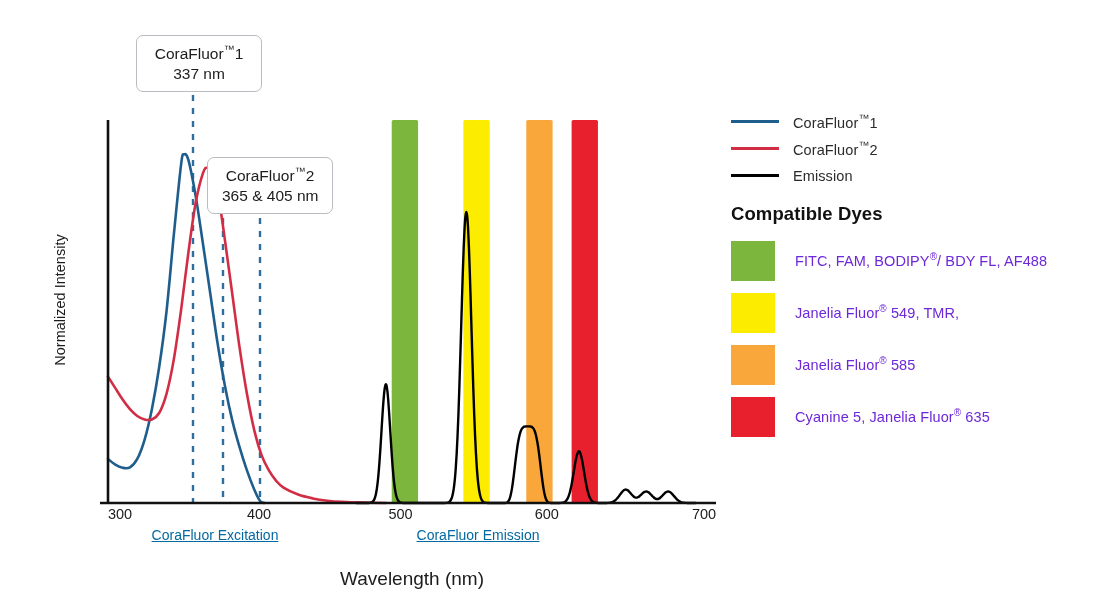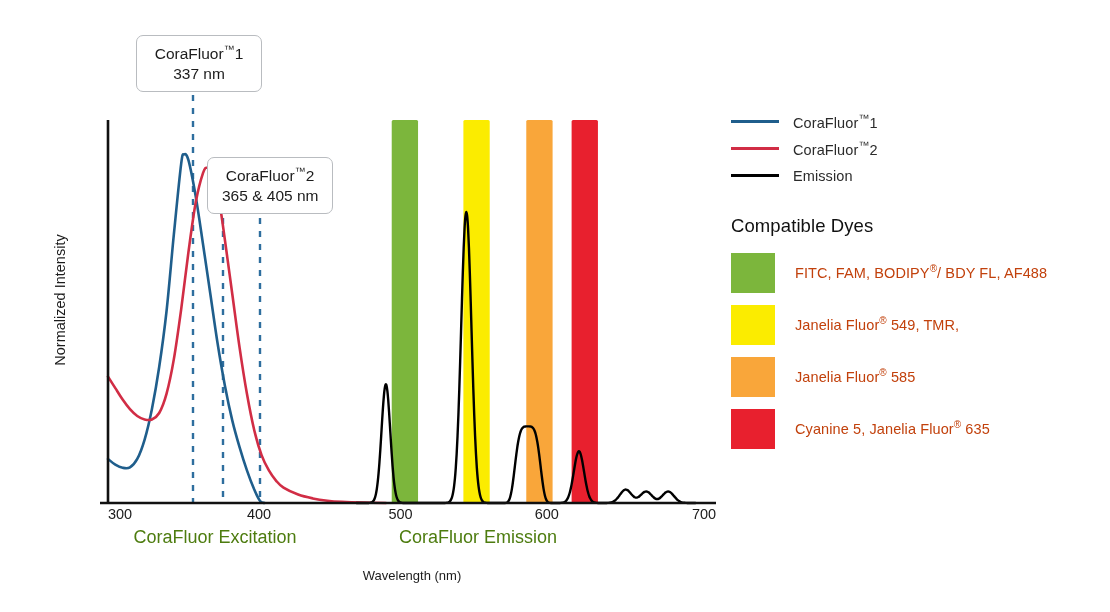--- a/index.html
+++ b/index.html
@@ -27,33 +27,33 @@
   }
   .legend-swatch-line{
     width:48px;height:0;border-top:3px solid #000;
     margin-right:14px;flex:none;
   }
   .legend-label{
     font-size:14.5px;color:#2b2b2b;letter-spacing:.1px;
     white-space:nowrap;
   }
   .dyes-title{
-    margin-top:26px;margin-bottom:10px;
-    font-size:18.5px;font-weight:400;color:#111;
+    margin-top:14px;margin-bottom:10px;
+    font-size:18.5px;font-weight:700;color:#111;
     letter-spacing:.1px;
   }
   .dye-row{
     display:flex;align-items:center;
     min-height:52px;
   }
   .dye-swatch{
     width:44px;height:40px;flex:none;margin-right:20px;
   }
   .dye-label{
-    font-size:14.5px;color:#c2410c;line-height:1.35;
+    font-size:14.5px;color:#6d28d9;line-height:1.35;
     letter-spacing:.1px;
   }
   .reg{font-size:10px;vertical-align:super;}
 
   
   .callout{
     position:absolute;
     border:1px solid #b9bcc0;
     border-radius:7px;
     background:#fff;
@@ -67,25 +67,26 @@
   }
   #callout-1{ left:136px; top:35px; width:126px; }
   #callout-2{ left:207px; top:157px; width:126px; }
 
   
   .axtick{
     position:absolute;font-size:14.5px;color:#1c1c1c;
     transform:translateX(-50%);
   }
   .axgroup{
-    position:absolute;font-size:18px;color:#4d7c0f;
+    position:absolute;font-size:14px;color:#0369a1;
     transform:translateX(-50%);
+    text-decoration:underline;
   }
   .axtitle{
-    position:absolute;font-size:13px;color:#1c1c1c;
+    position:absolute;font-size:19px;color:#1c1c1c;
     transform:translateX(-50%);
   }
   .ylabel{
     position:absolute;
     left:60px;top:300px;
     transform:translate(-50%,-50%) rotate(-90deg);
     transform-origin:center center;
     font-size:14.5px;color:#1c1c1c;white-space:nowrap;
   }
 </style>

